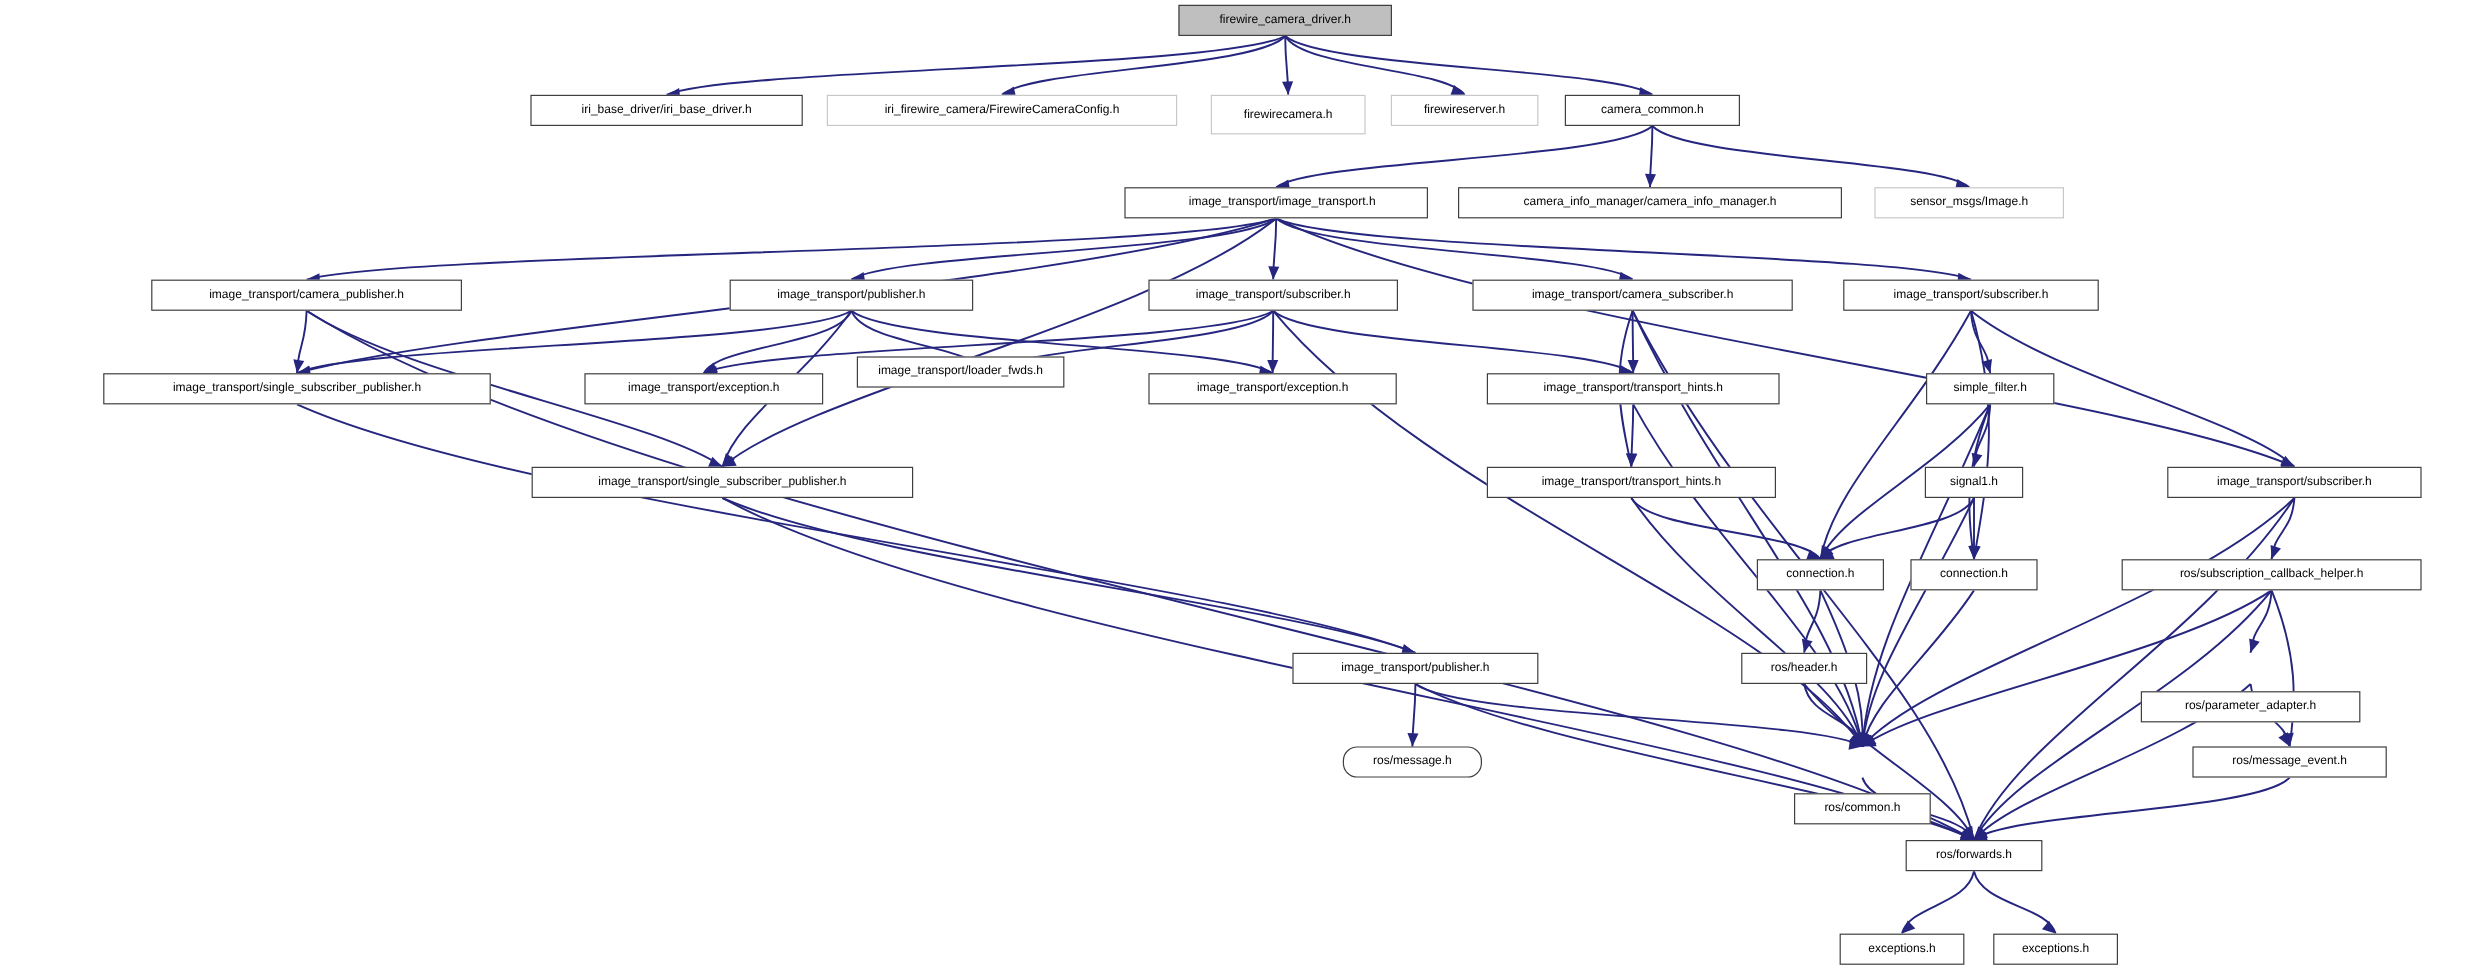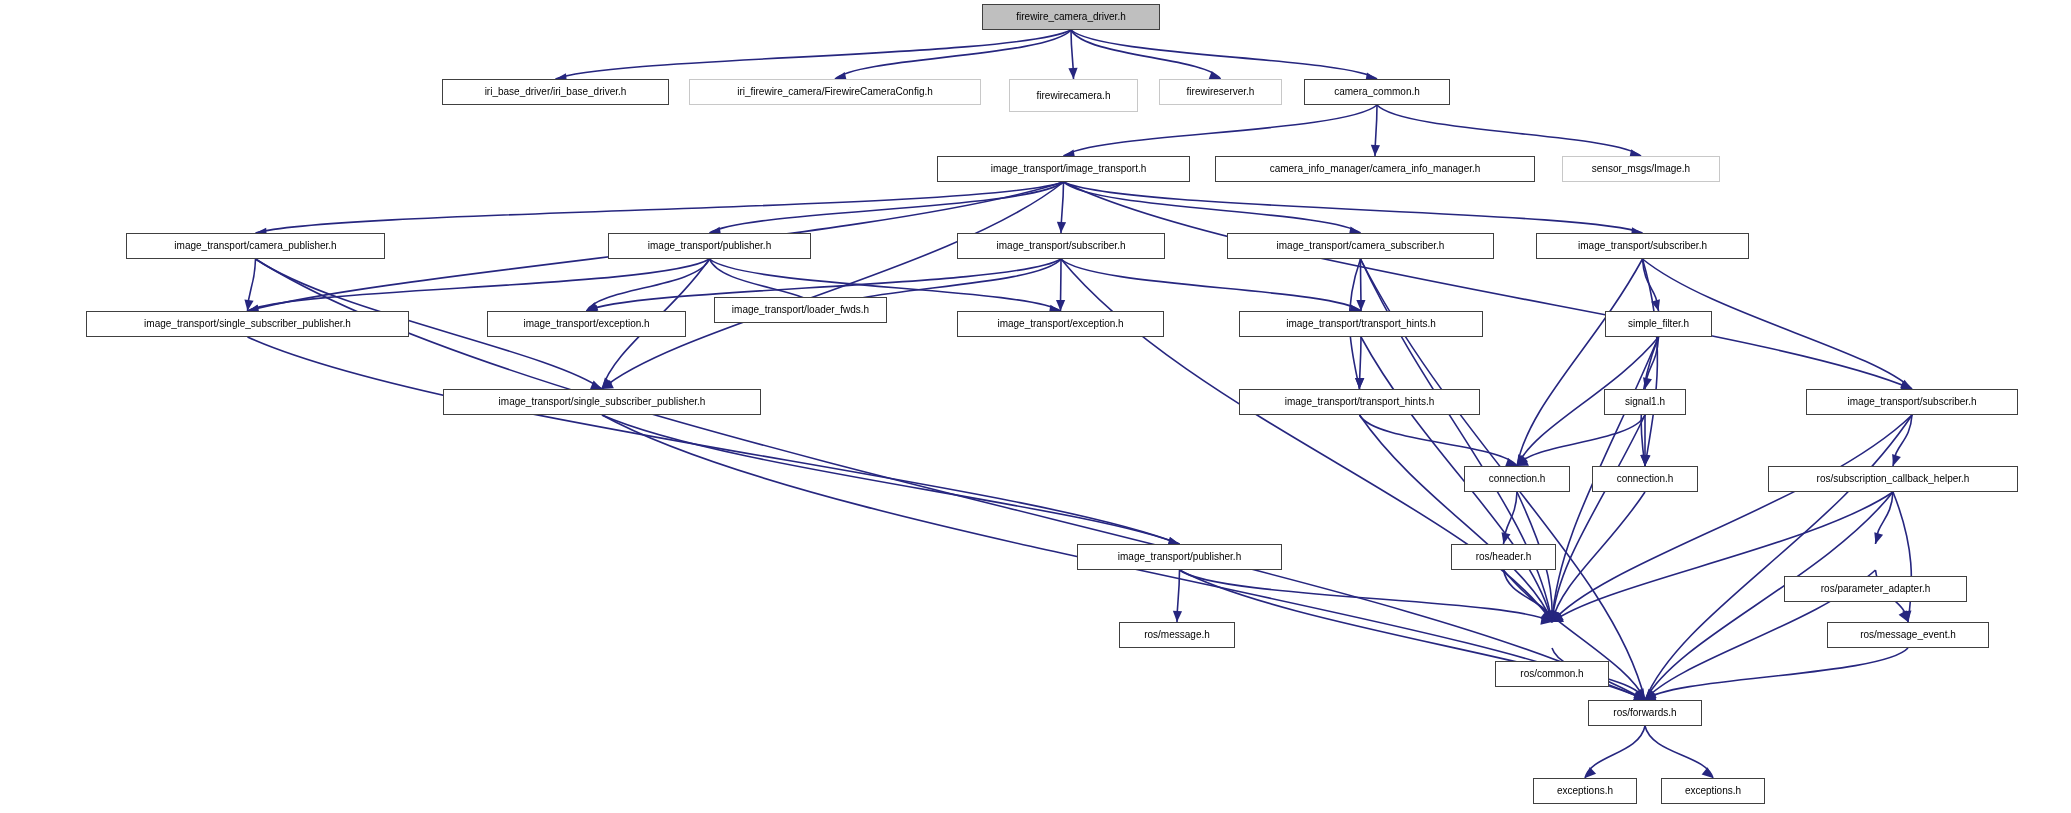--- a/index.html
+++ b/index.html
@@ -188,20 +188,20 @@
       <div class="node" style="left: 443px; top: 389px; width: 318px; height: 26px;">image_transport/single_subscriber_publisher.h</div>
       <div class="node" style="left: 1239px; top: 389px; width: 241px; height: 26px;">image_transport/transport_hints.h</div>
       <div class="node" style="left: 1604px; top: 389px; width: 82px; height: 26px;">signal1.h</div>
       <div class="node" style="left: 1806px; top: 389px; width: 212px; height: 26px;">image_transport/subscriber.h</div>
       <div class="node" style="left: 1464px; top: 466px; width: 106px; height: 26px;">connection.h</div>
       <div class="node" style="left: 1592px; top: 466px; width: 106px; height: 26px;">connection.h</div>
       <div class="node" style="left: 1768px; top: 466px; width: 250px; height: 26px;">ros/subscription_callback_helper.h</div>
       <div class="node" style="left: 1451px; top: 544px; width: 105px; height: 26px;">ros/header.h</div>
       <div class="node" style="left: 1077px; top: 544px; width: 205px; height: 26px;">image_transport/publisher.h</div>
       <div class="node" style="left: 1784px; top: 544px; width: 183px; height: 26px; margin-top: 32px;">ros/parameter_adapter.h</div>
-      <div class="node" style="left: 1119px; top: 622px; width: 116px; height: 26px;">ros/message.h</div>
+      <div class="node" style="left: 1119px; top: 622px; width: 116px; height: 26px; border-radius: 12px;">ros/message.h</div>
       <div class="node" style="left: 1495px; top: 622px; width: 114px; height: 26px; margin-top: 39px;">ros/common.h</div>
       <div class="node" style="left: 1827px; top: 622px; width: 162px; height: 26px;">ros/message_event.h</div>
       <div class="node" style="left: 1588px; top: 700px; width: 114px; height: 26px;">ros/forwards.h</div>
       <div class="node" style="left: 1533px; top: 778px; width: 104px; height: 26px;">exceptions.h</div>
       <div class="node" style="left: 1661px; top: 778px; width: 104px; height: 26px;">exceptions.h</div>
     </div>
 </div>
 
 </body></html>

